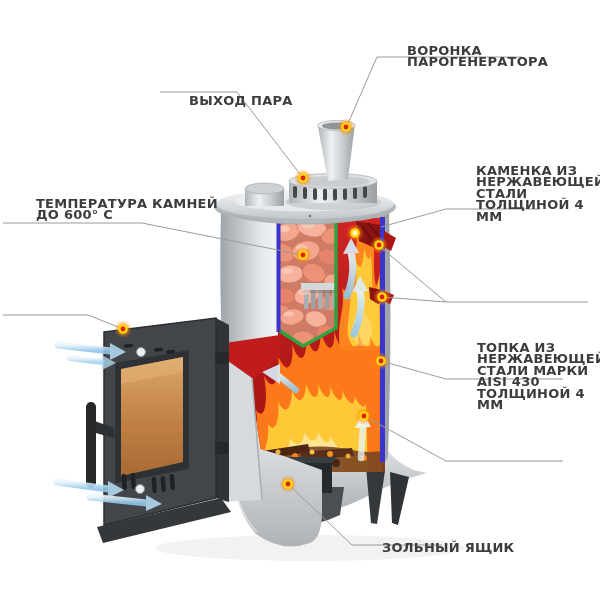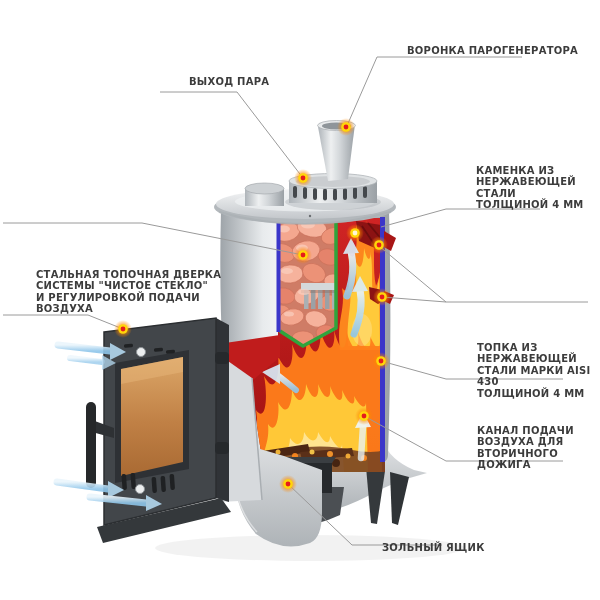--- a/index.html
+++ b/index.html
@@ -1,19 +1,19 @@
 <!DOCTYPE html>
 <html><head>
 <meta charset="utf-8">
 <style>
   html,body{margin:0;padding:0;background:#ffffff;}
   #stage{position:relative;width:600px;height:600px;background:#ffffff;overflow:hidden;
          font-family:"DejaVu Sans",sans-serif;}
   #stage svg{position:absolute;left:0;top:0;}
-  .lbl{position:absolute;color:#3c3c3c;font-size:10px;line-height:11.4px;font-weight:bold;
+  .lbl{position:absolute;color:#3c3c3c;font-size:13px;line-height:11.4px;font-weight:bold;
        letter-spacing:.25px;white-space:pre-line;text-transform:uppercase;padding-left:26px;}
 </style>
 </head>
 <body>
 
 <div id="stage">
 
 <svg width="600" height="600" viewBox="0 0 600 600">
   <defs>
     <linearGradient id="gMetalH" x1="0" y1="0" x2="1" y2="0">
@@ -331,31 +331,26 @@
           <circle cx="364" cy="416" r="2.4" fill="#e51c1c"></circle>
     </g>
     <g>
       <circle cx="288" cy="484" r="9" fill="url(#gGlow)"></circle>
           <circle cx="288" cy="484" r="4.8" fill="#ffd60a"></circle>
           <circle cx="288" cy="484" r="2.4" fill="#e51c1c"></circle>
     </g>
   </g>
 </svg>
 
-<div class="lbl" style="left:163px;top:76px;">ВЫХОД ПАРА</div>
+<div class="lbl" style="left:163px;top:95px;">ВЫХОД ПАРА</div>
 <div class="lbl" style="left:381px;top:45px;">ВОРОНКА ПАРОГЕНЕРАТОРА</div>
-<div class="lbl" style="left:10px;top:269px;">СТАЛЬНАЯ ТОПОЧНАЯ ДВЕРКА
-СИСТЕМЫ "ЧИСТОЕ СТЕКЛО"
-И РЕГУЛИРОВКОЙ ПОДАЧИ
-ВОЗДУХА</div>
+<div class="lbl" style="left:10px;top:198px;">ТЕМПЕРАТУРА КАМНЕЙ
+ДО 600° С</div>
 <div class="lbl" style="left:450px;top:165px;">КАМЕНКА ИЗ
 НЕРЖАВЕЮЩЕЙ СТАЛИ
 ТОЛЩИНОЙ 4 ММ</div>
 <div class="lbl" style="left:451px;top:342px;">ТОПКА ИЗ
 НЕРЖАВЕЮЩЕЙ
 СТАЛИ МАРКИ AISI 430
 ТОЛЩИНОЙ 4 ММ</div>
-<div class="lbl" style="left:451px;top:425px;">КАНАЛ ПОДАЧИ
-ВОЗДУХА ДЛЯ
-ВТОРИЧНОГО ДОЖИГА</div>
 <div class="lbl" style="left:356px;top:542px;">ЗОЛЬНЫЙ ЯЩИК</div>
 
 </div>
 
 </body></html>

